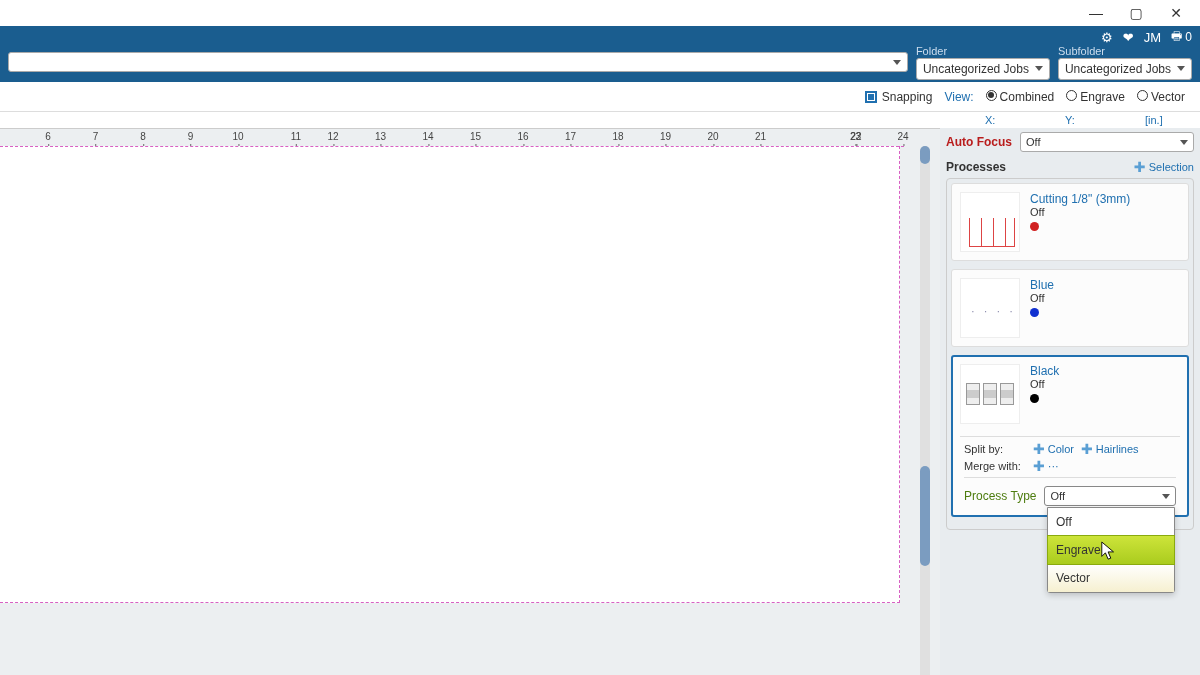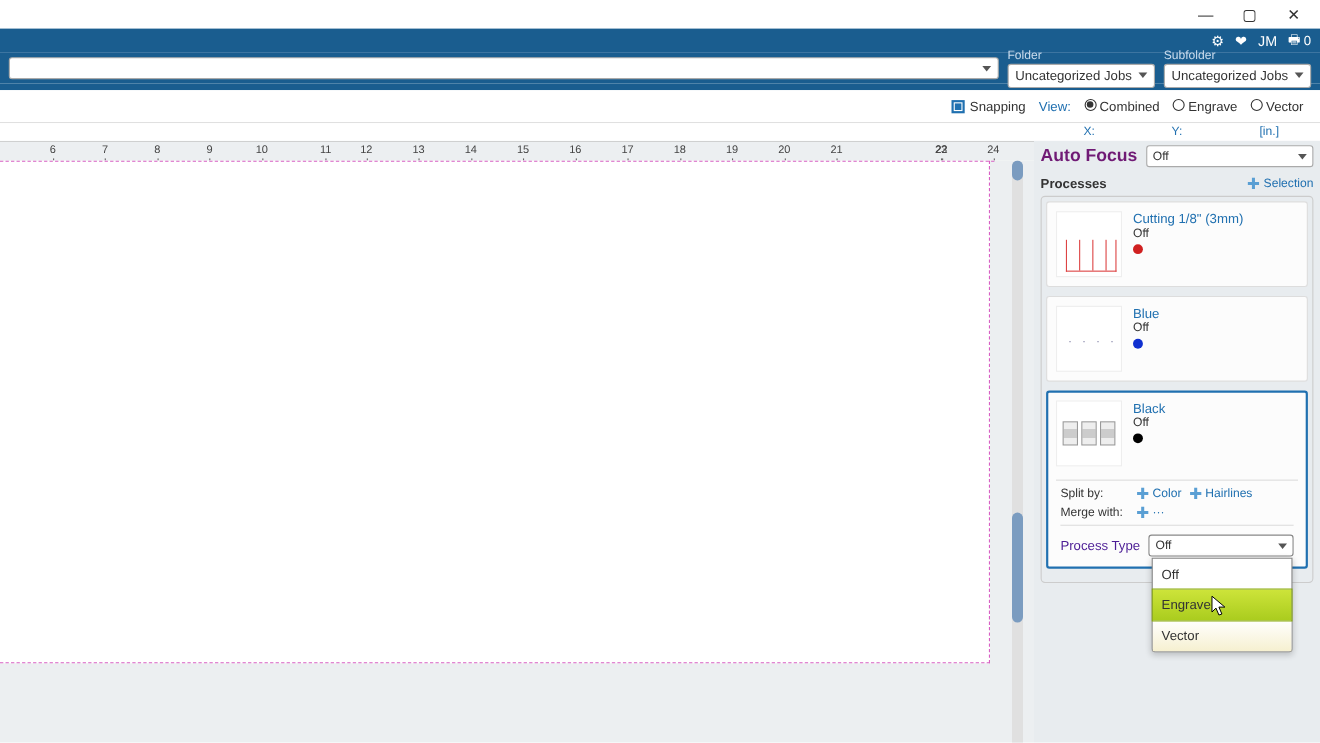--- a/index.html
+++ b/index.html
@@ -48,21 +48,21 @@
 .canvas-body { flex: 1; display: flex; overflow: hidden; background: #eceff1; position: relative; }
 .canvas-inner { position: absolute; left: 0; top: 0; right: 0; height: 457px; background: #fff; border: 1px dashed #d860c3; border-top: none; border-left: none; }
 .canvas-inner::before { content:""; position:absolute; left:-5px; right:-5px; top:0; border-top: 1px dashed #d860c3; }
 .vscroll { position: absolute; right: 10px; top: 0; width: 10px; height: 100%; background: #e0e0e0; border-radius: 5px; }
 .vscroll .thumb { position: absolute; top: 320px; width: 10px; height: 100px; background: #7b9cc0; border-radius: 5px; }
 .vscroll .thumb2 { position: absolute; top: 0px; width: 10px; height: 18px; background: #7b9cc0; border-radius: 5px; }
 
 
 .rightpanel { width: 260px; background: #e8ecef; padding: 4px 6px; overflow: visible; position: relative; }
 .af-row { display: flex; align-items: center; gap: 8px; margin-bottom: 8px; }
-.af-row .lbl { color: #701a75; font-weight: bold; font-size: 16px; }
+.af-row .lbl { color: #b91c1c; font-weight: bold; font-size: 12px; }
 .af-row .sel { flex: 1; height: 20px; border: 1px solid #aaa; border-radius: 3px; background: #fff; padding: 0 5px; display: flex; align-items: center; justify-content: space-between; font-size: 11px; }
 
 .proc-header { display: flex; justify-content: space-between; align-items: center; margin-bottom: 4px; }
 .proc-header .t { font-weight: bold; font-size: 12px; color: #333; }
 .proc-header .add { color: #2070b0; font-size: 11px; display: flex; align-items: center; gap: 3px; }
 .proc-header .add .plus { width: 12px; height: 12px;  color: #5a9fd4; font-size: 14px; line-height: 12px; }
 
 .proc-list { background: #e8ecef; border: 1px solid #ccc; border-radius: 4px; padding: 4px; }
 
 .proc-card { background: #fcfcfc; border: 1px solid #ddd; border-radius: 3px; padding: 8px; margin-bottom: 8px; display: flex; gap: 10px; }
@@ -74,21 +74,21 @@
 .proc-card .dot { width: 9px; height: 9px; border-radius: 50%; margin-top: 4px; }
 
 .proc-card.sel .meta { }
 .proc-detail { padding: 6px 4px 2px; border-top: 1px solid #ddd; margin-top: 2px; }
 .proc-detail .row { display: flex; align-items: center; gap: 7px; margin-bottom: 5px; font-size: 11px; }
 .proc-detail .lbl { color: #333; min-width: 62px; }
 .proc-detail .act { color: #2070b0; display: flex; align-items: center; gap: 3px; }
 .proc-detail .plus { color: #5a9fd4; font-size: 14px; line-height: 11px; }
 
 .pt-row { display: flex; align-items: center; gap: 8px; margin-top: 6px; position: relative; }
-.pt-row .lbl { color: #4c1d95; font-size: 12px; }
+.pt-row .lbl { color: #4d7c0f; font-size: 12px; }
 .pt-row .sel { flex: 1; height: 20px; border: 1px solid #888; border-radius: 3px; background: #fff; padding: 0 5px; display: flex; align-items: center; justify-content: space-between; font-size: 11px; }
 
 .dropdown-open { position: absolute; top: 20px; right: 0; width: 128px; background: #fff; border: 1px solid #888; border-radius: 0 0 3px 3px; z-index: 100; box-shadow: 0 2px 6px rgba(0,0,0,0.2); }
 .dropdown-open .opt { padding: 7px 8px; font-size: 12px; color: #333; }
 .dropdown-open .opt.hover { background: linear-gradient(#cde43a, #aacc1e); border: 1px solid #8aaa0e; margin: -1px; position: relative; }
 .dropdown-open .opt.fade { background: linear-gradient(#fff, #f6f0d0); }
 
 .cursor { position: absolute; width: 18px; height: 22px; pointer-events: none; z-index: 200; }
 
 

